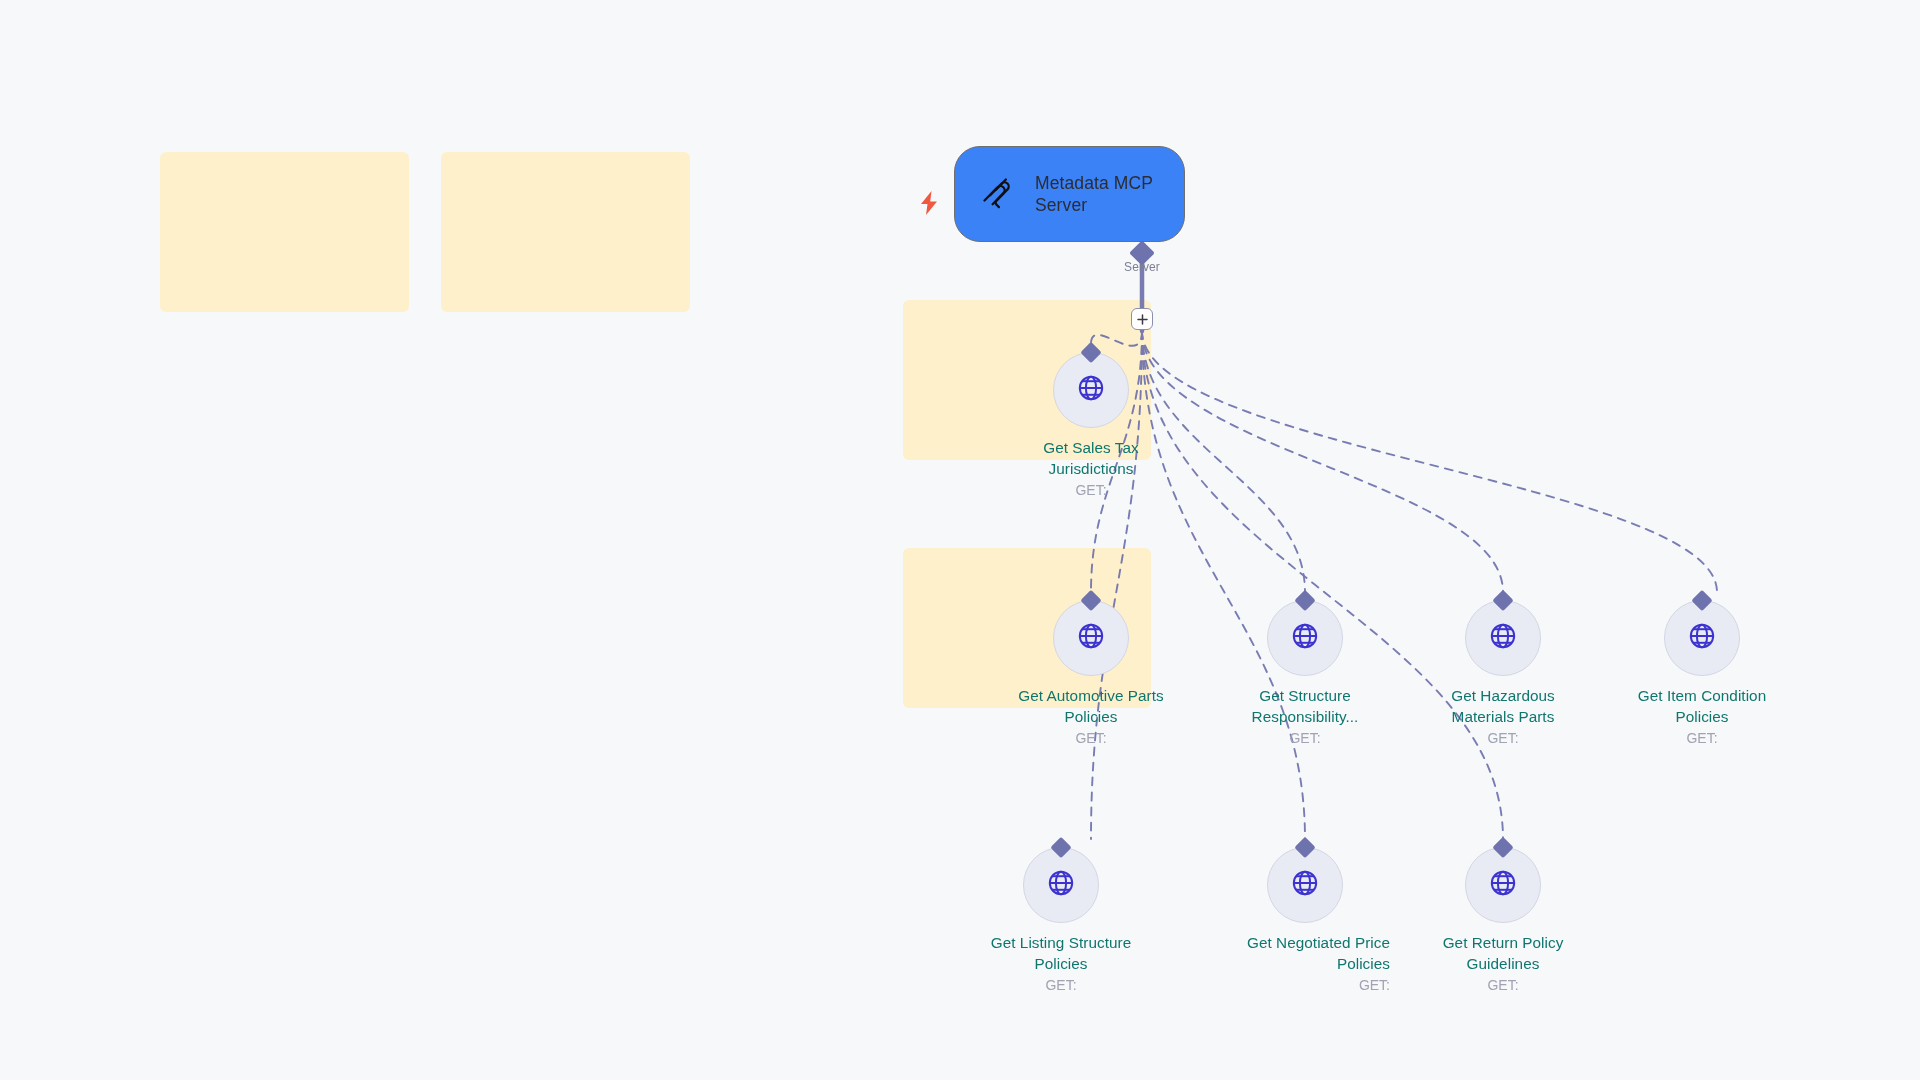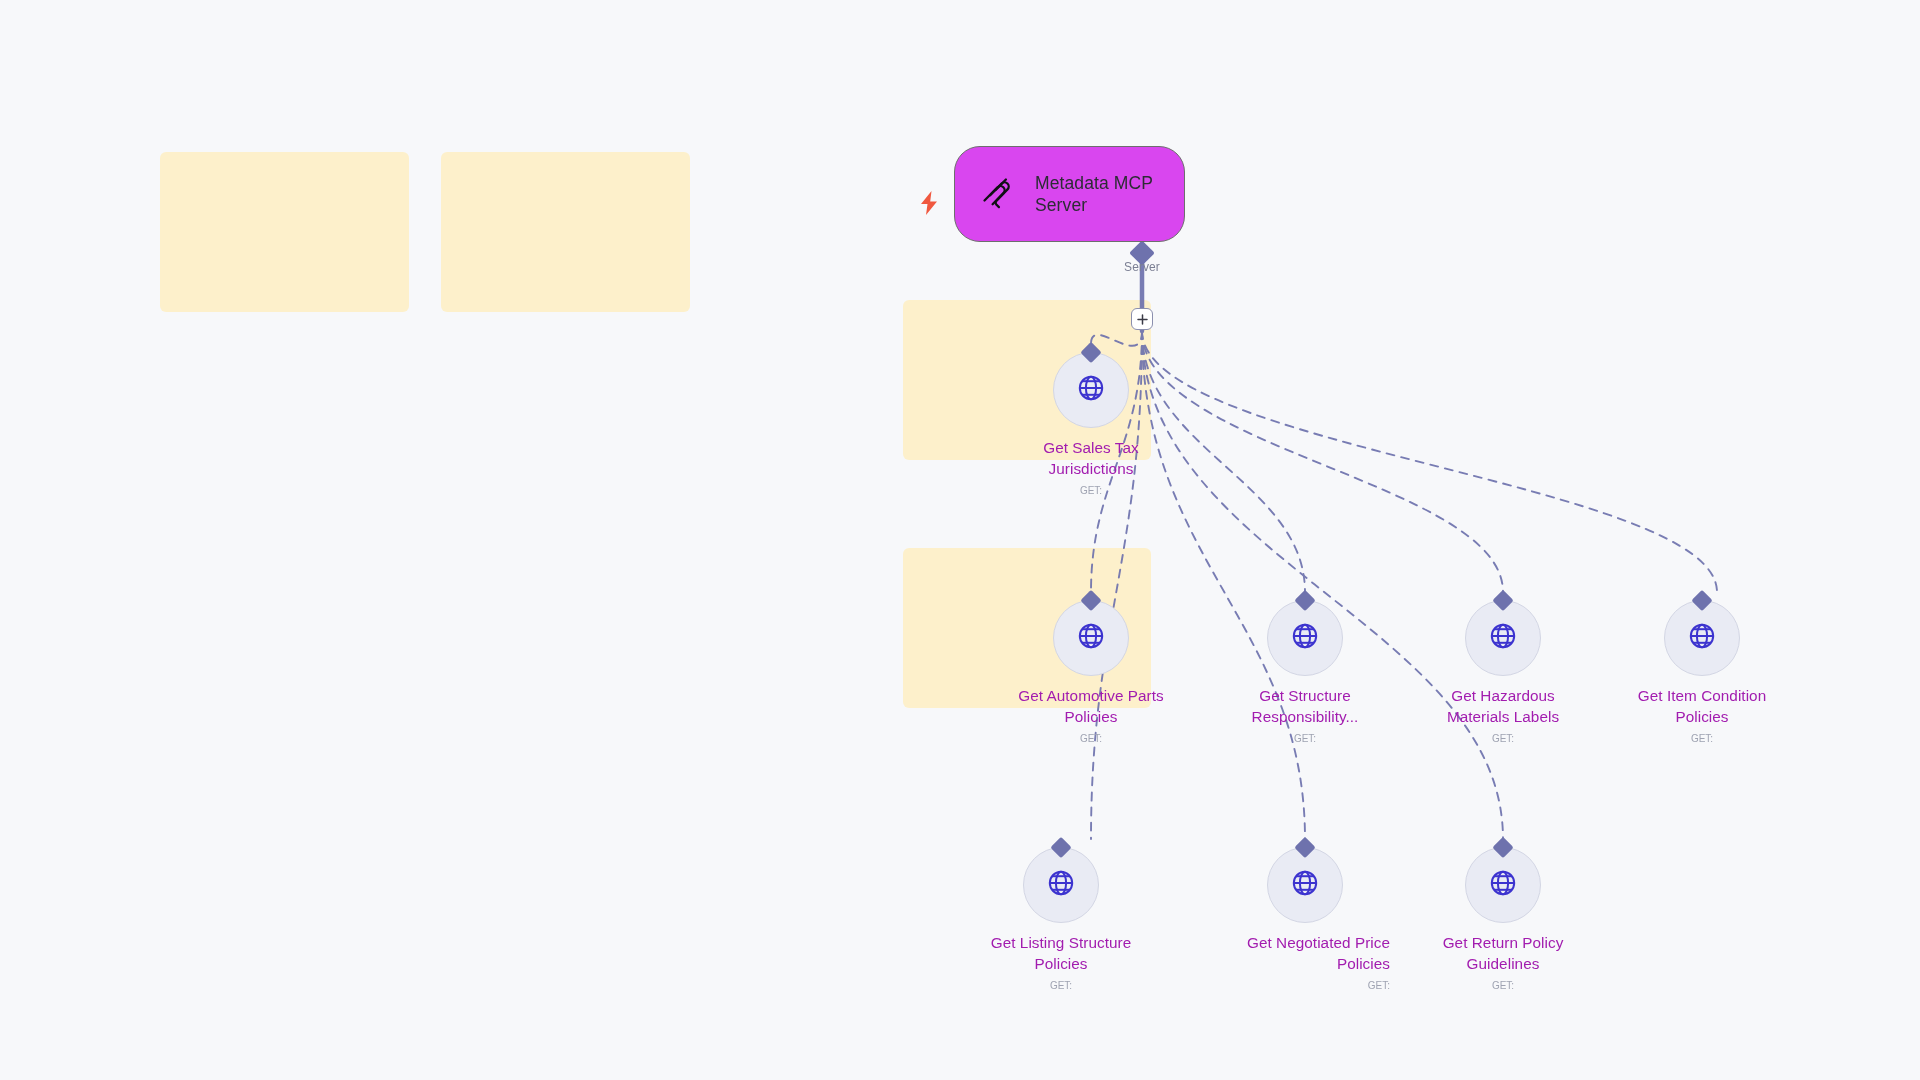--- a/index.html
+++ b/index.html
@@ -30,21 +30,21 @@
     width: 1920px; height: 1080px;
     pointer-events: none;
   }
 
   
   .server-node {
     position: absolute;
     display: flex;
     align-items: center;
     gap: 18px;
-    background: #d946ef;
+    background: #3b82f6;
     border: 1.6px solid #6e6e6e;
     border-radius: 26px;
     padding: 18px 26px 18px 22px;
     width: 231px;
     height: 96px;
   }
   .server-logo { width: 40px; height: 40px; flex: 0 0 40px; }
   .server-title {
     font-size: 17.5px;
     line-height: 22px;
@@ -103,27 +103,27 @@
     top: -8px; left: 50%;
     width: 15px; height: 15px;
     background: #6e72ad;
     transform: translateX(-50%) rotate(45deg);
     border-radius: 2px;
   }
   .tool-label {
     margin-top: 9px;
     font-size: 15.3px;
     line-height: 21px;
-    color: #a21caf;
+    color: #0f766e;
     font-weight: 400;
     letter-spacing: .05px;
   }
   .tool-sub {
     margin-top: 3px;
-    font-size: 10px;
+    font-size: 14px;
     line-height: 17px;
     color: #9fa3b2;
   }
 </style>
 </head>
 <body>
 
 <div id="canvas">
 
   <div id="skeletons">
@@ -230,21 +230,21 @@
           <span><svg width="30" height="30" viewBox="0 0 30 30" xmlns="http://www.w3.org/2000/svg">
   <g fill="none" stroke="#3c33cf" stroke-width="2">
     <circle cx="15" cy="15" r="11.2"></circle>
     <ellipse cx="15" cy="15" rx="5.1" ry="11.2"></ellipse>
     <path d="M3.8 15 H26.2"></path>
     <path d="M6.1 8.2 H23.9"></path>
     <path d="M6.1 21.8 H23.9"></path>
   </g>
 </svg></span>
         </div>
-        <div class="tool-label">Get Hazardous Materials Labels</div>
+        <div class="tool-label">Get Hazardous Materials Parts</div>
         <div class="tool-sub">GET:</div>
       </div>
       <div class="tool-node" style="left: 1702px; top: 600px;">
         <div class="tool-circle">
           <span class="tool-diamond"></span>
           <span><svg width="30" height="30" viewBox="0 0 30 30" xmlns="http://www.w3.org/2000/svg">
   <g fill="none" stroke="#3c33cf" stroke-width="2">
     <circle cx="15" cy="15" r="11.2"></circle>
     <ellipse cx="15" cy="15" rx="5.1" ry="11.2"></ellipse>
     <path d="M3.8 15 H26.2"></path>

